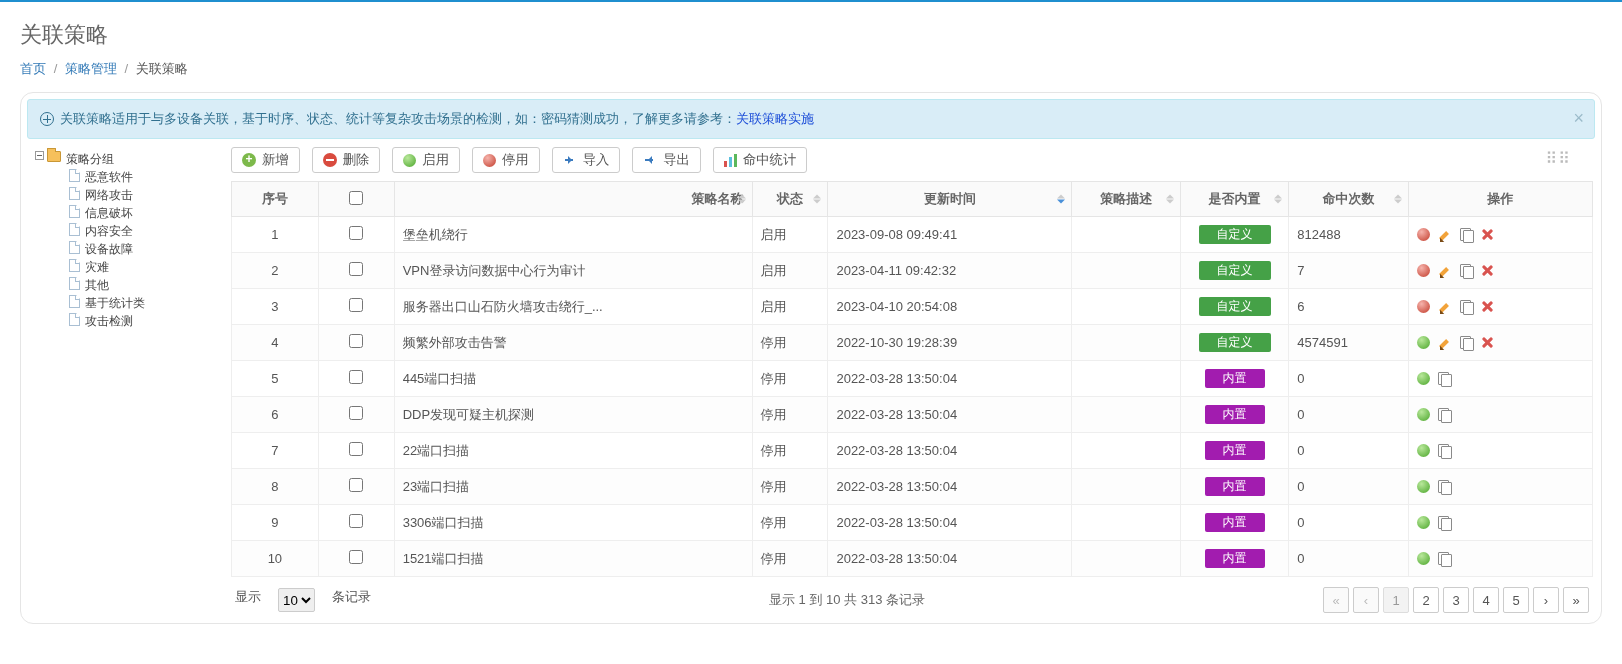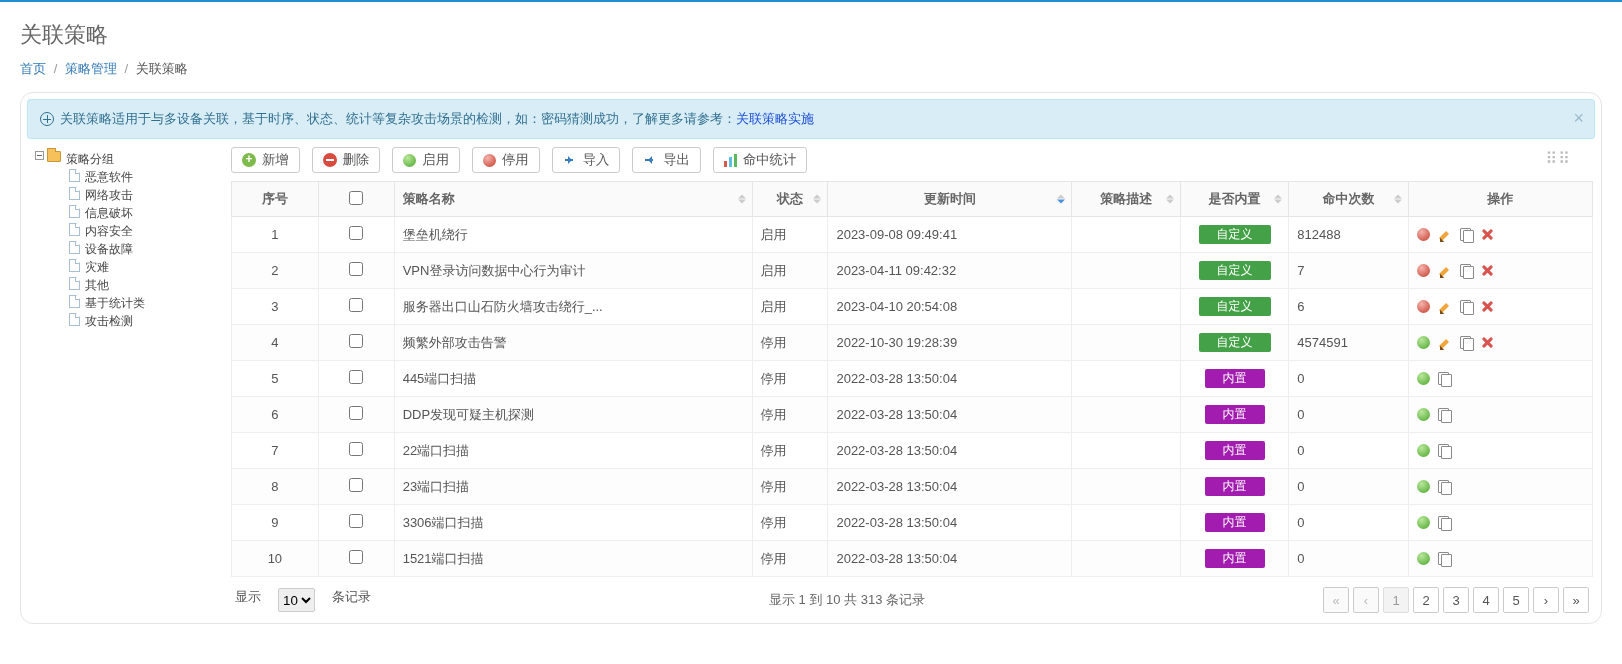--- a/index.html
+++ b/index.html
@@ -52,21 +52,21 @@
 .ic-arrow.in::after{right:1px;top:3px;border-left-color:#3b7bbf}
 .ic-arrow.out::after{left:1px;top:3px;border-right-color:#3b7bbf}
 .ic-bars{display:inline-flex;gap:2px;align-items:flex-end;height:13px}
 .ic-bars span{width:3px}
 .ic-bars span:nth-child(1){height:6px;background:#d9534f}
 .ic-bars span:nth-child(2){height:10px;background:#5bc0de}
 .ic-bars span:nth-child(3){height:13px;background:#5cb85c}
 .grip{color:#bbb;font-size:16px;letter-spacing:1px;position:absolute;right:22px;top:6px;cursor:pointer}
 .toolbar-wrap{position:relative}
 table.dt{width:100%;border-collapse:collapse;font-size:13px;color:#555}
-table.dt th{background:#fafafa;border:1px solid #e5e5e5;padding:8px 8px;font-weight:700;color:#666;position:relative;text-align:left}
+table.dt th{background:#fafafa;border:1px solid #e5e5e5;padding:8px 8px;font-weight:700;color:#666;position:relative;text-align:right}
 table.dt th .sort{position:absolute;right:6px;top:50%;transform:translateY(-50%);display:flex;flex-direction:column;gap:1px}
 table.dt th .sort::before,table.dt th .sort::after{content:"";width:0;height:0;border:4px solid transparent}
 table.dt th .sort::before{border-bottom-color:#ccc}
 table.dt th .sort::after{border-top-color:#ccc}
 table.dt th.sorted .sort::after{border-top-color:#4a90d9}
 table.dt td{border:1px solid #eee;padding:8px 8px;text-align:left}
 table.dt td.c,table.dt th.c{text-align:center}
 table.dt tbody tr:nth-child(odd){background:#fff}
 table.dt tbody tr:nth-child(even){background:#fdfdfd}
 .chk{width:14px;height:14px}

